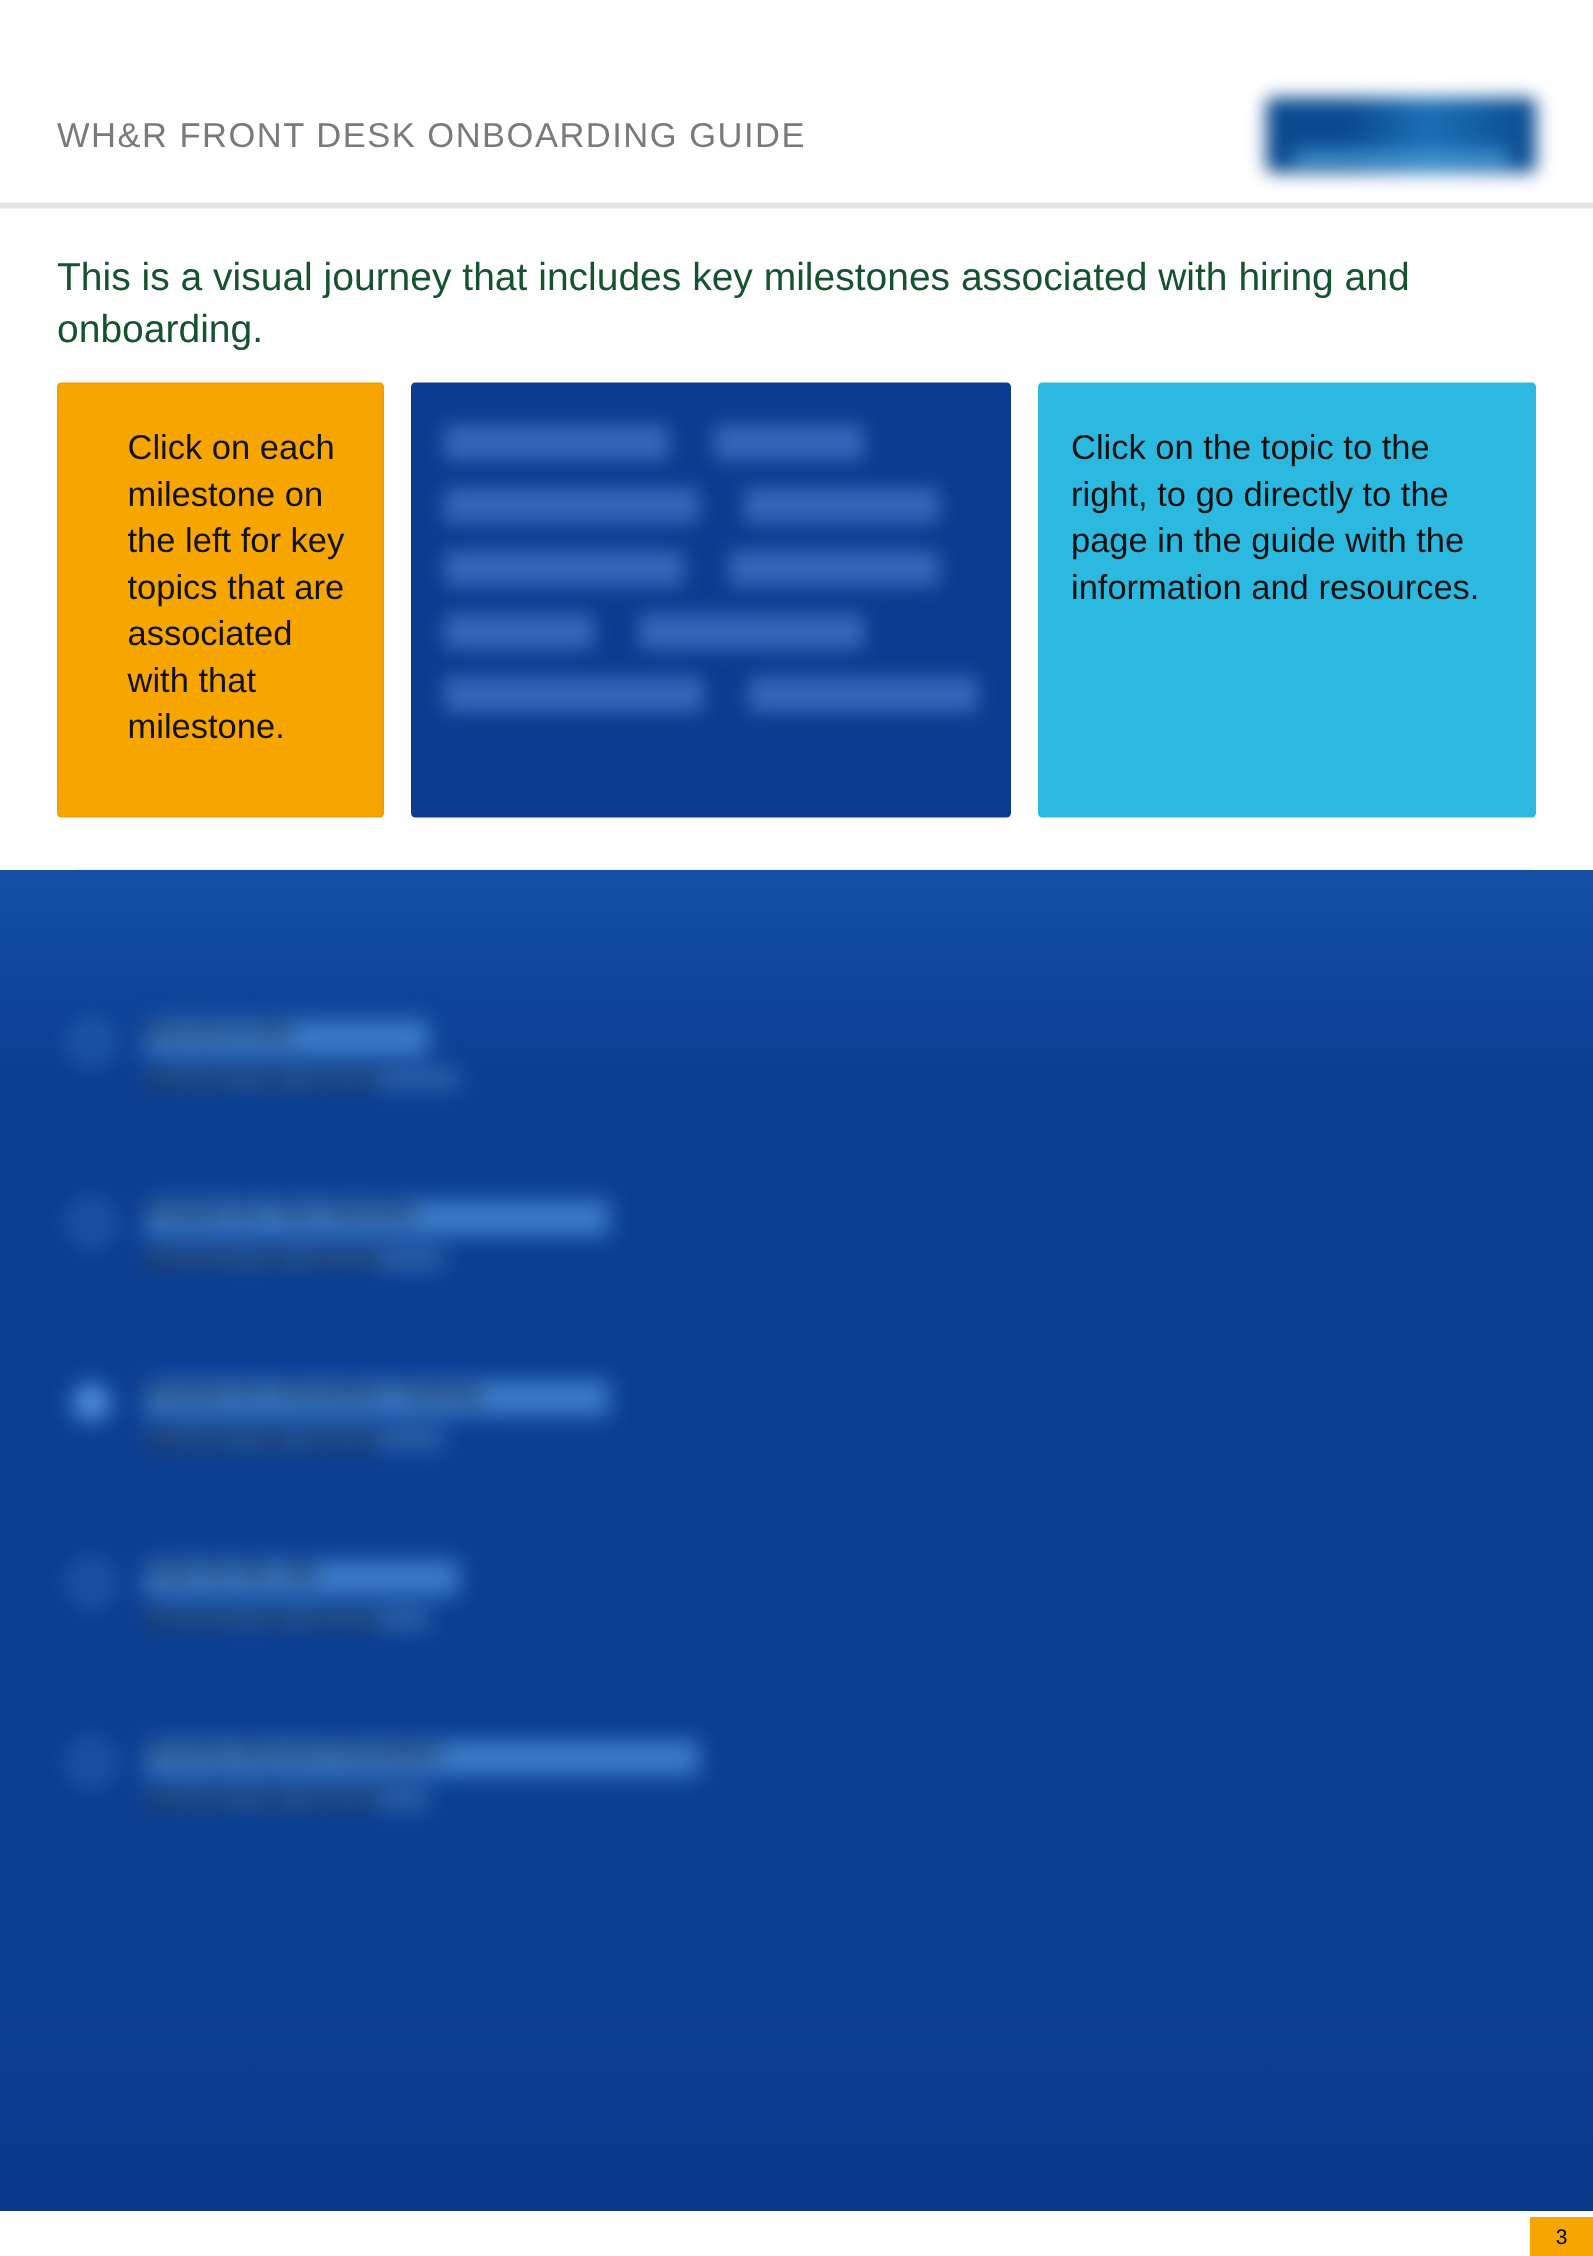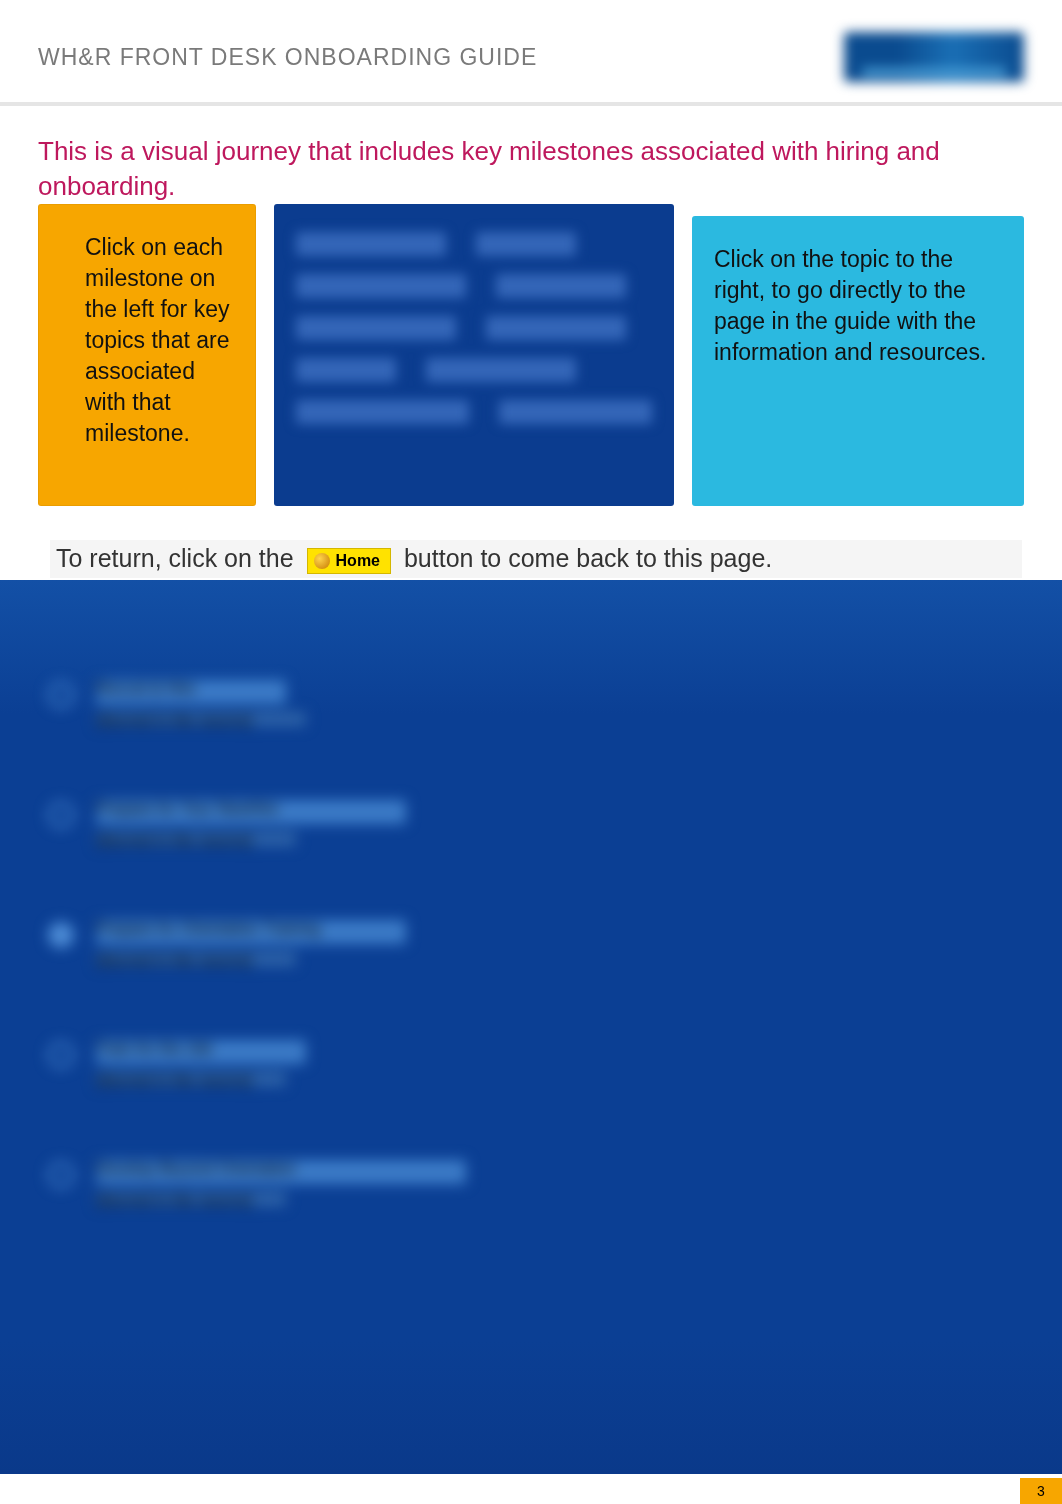--- a/index.html
+++ b/index.html
@@ -11,20 +11,21 @@
       position: relative;
       overflow: hidden;
     }
     .header-bar {
       padding: 32px 38px 20px 38px;
       display: flex;
       justify-content: space-between;
       align-items: center;
       border-bottom: 4px solid #e5e5e5;
       margin-bottom: 28px;
+      margin-top: 33px;
     }
     .header-title {
       color: #7a7a7a;
       font-size: 23px;
       letter-spacing: 1px;
       font-weight: 500;
     }
     .logo {
       width: 180px;
       height: 50px;
@@ -45,22 +46,23 @@
     }
     .main-content { padding: 0 38px; }
     .page-heading {
       font-size: 42px;
       font-weight: 800;
       color: #1a1a1a;
       margin-bottom: 10px;
     }
     .page-subtitle {
       font-size: 26px;
-      color: #be185d;
+      color: #14532d;
       line-height: 1.35;
+      margin-bottom: 18px;
     }
     .panels-row {
       display: flex;
       gap: 18px;
       margin-bottom: 34px;
     }
     .panel {
       border-radius: 3px;
       padding: 28px 22px 22px 22px;
       min-height: 290px;
@@ -94,21 +96,20 @@
       height: 24px;
       border-radius: 3px;
     }
     .blur-chip.sm { width: 100px; }
     .panel.cyan {
       background: #2bb9e0;
       flex: 1;
       font-size: 23px;
       line-height: 1.35;
       color: #111;
-      margin-top: 12px;
     }
     .return-text {
       font-size: 25px;
       color: #333;
       background: #f5f5f5;
       padding: 4px 6px;
       margin: 0 2px 0 12px;
       display: inline-block;
       width: calc(100% - 14px);
     }

